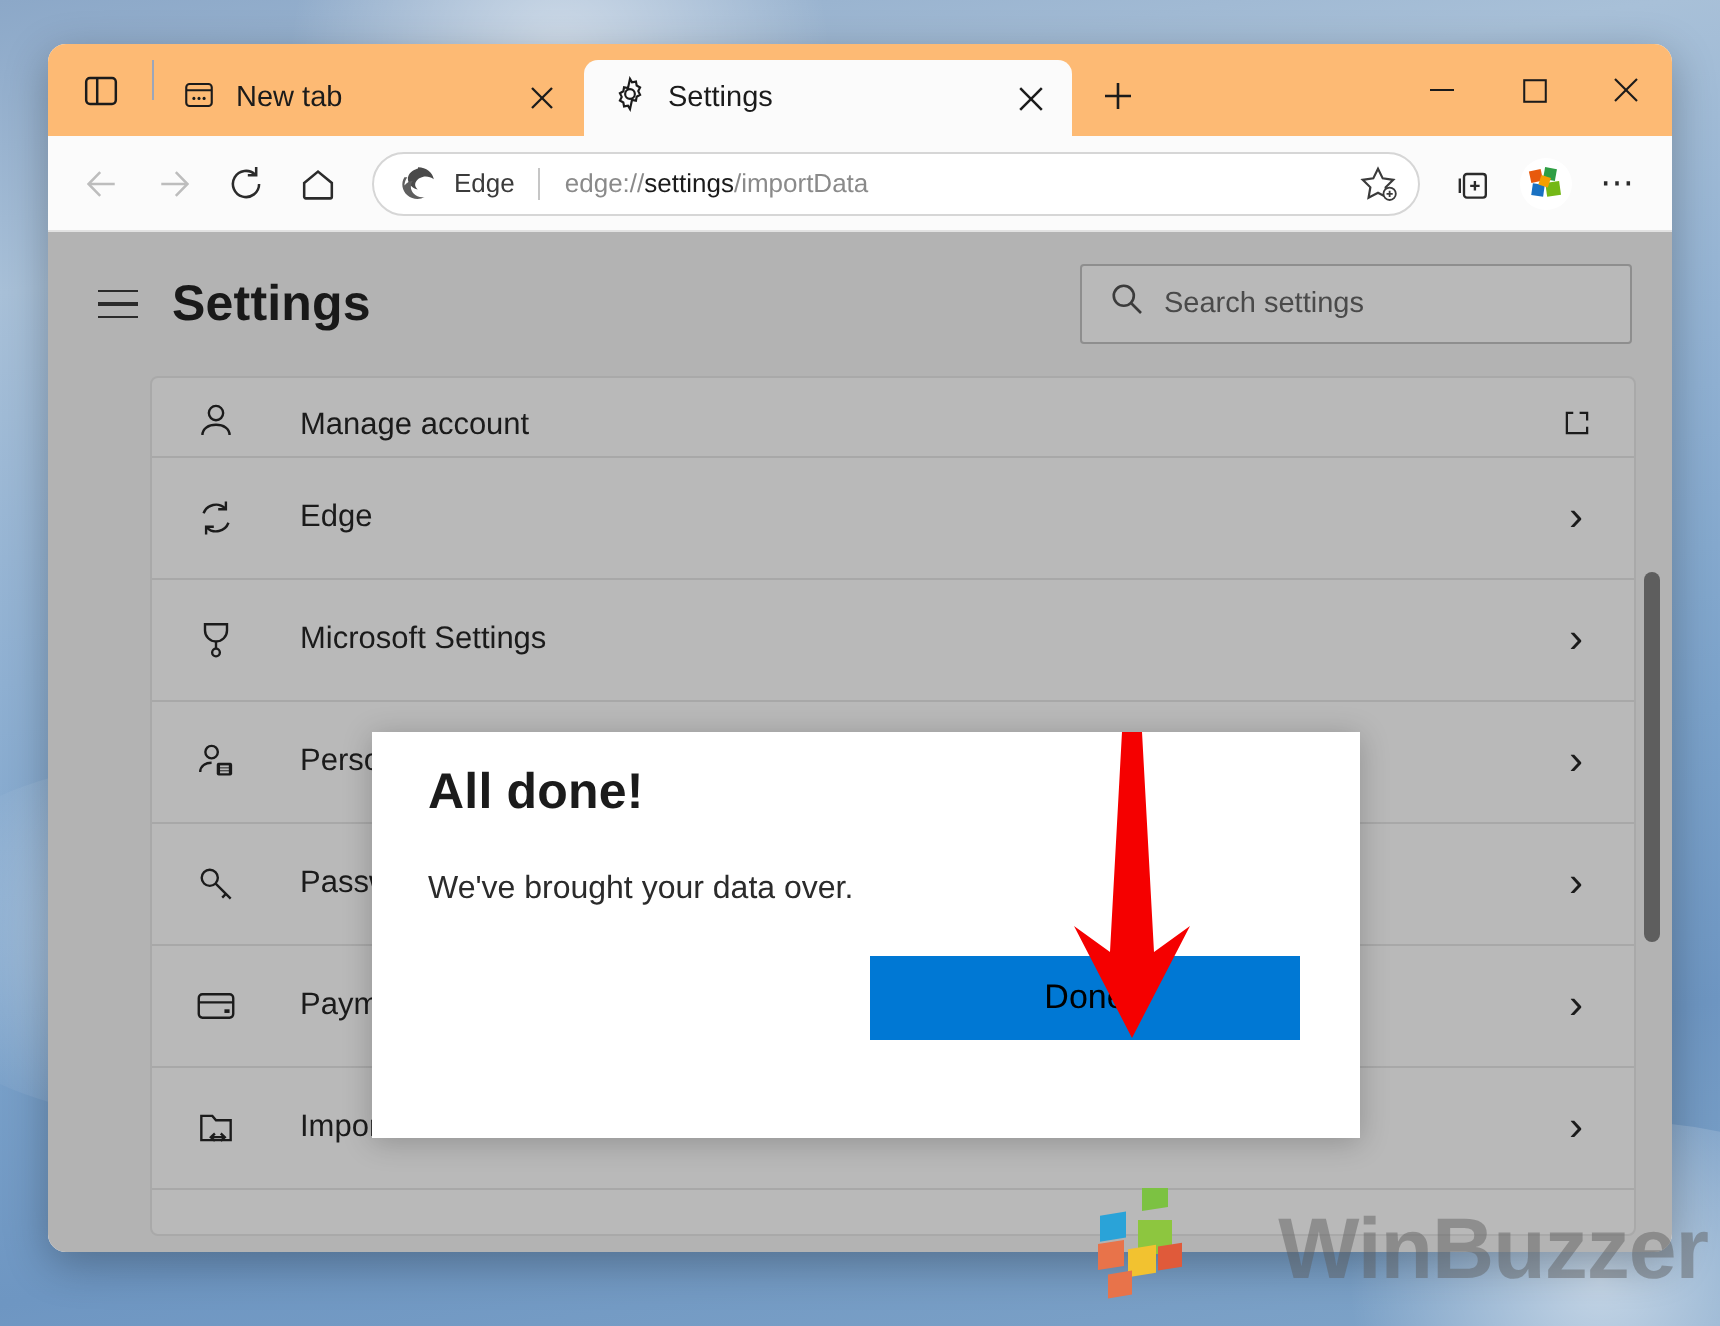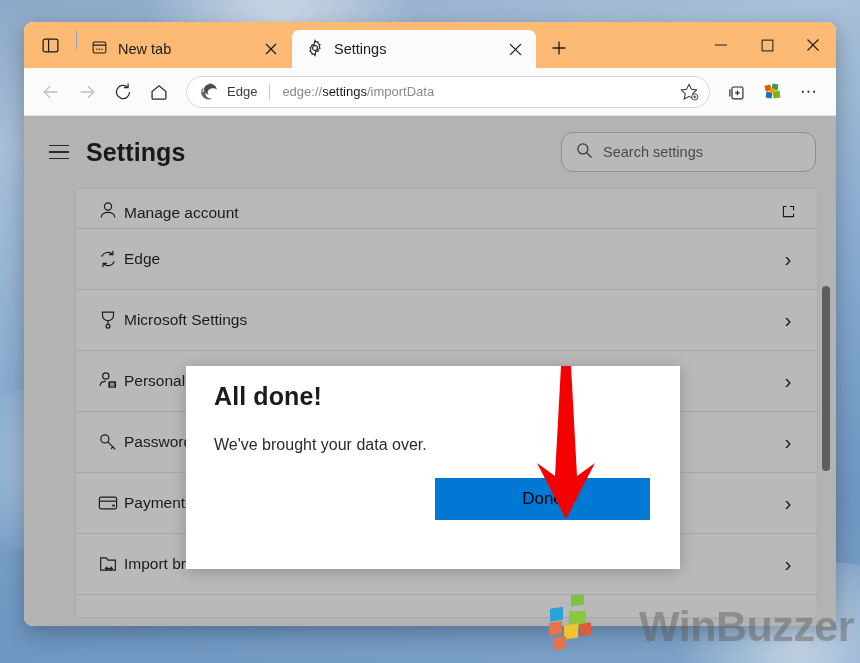--- a/index.html
+++ b/index.html
@@ -125,23 +125,23 @@
   .page-header {
     height: 72px;
     display: flex; align-items: center;
     padding: 0 20px 0 18px;
   }
   .hamburger { width: 34px; height: 34px; display:flex; flex-direction:column; justify-content:center; gap:5px; align-items:center; }
   .hamburger span { display:block; width: 20px; height: 1.6px; background: #2b2b2b; }
   .page-title { font-size: 25px; font-weight: 600; color: #191919; margin-left: 10px; letter-spacing: .1px; }
   .search-box {
     margin-left: auto;
-    width: 255px; height: 40px;
+    width: 276px; height: 40px;
     border: 1px solid #8e8e8e;
-    border-radius: 12px;
+    border-radius: 2px;
     background: #b9b9b9;
     display: flex; align-items: center;
     gap: 10px; padding: 0 14px;
   }
   .search-box input {
     border: 0; outline: 0; background: transparent;
     font-size: 14.5px; color: #3b3b3b; width: 100%;
     font-family: "Liberation Sans", sans-serif;
   }
   .search-box input::placeholder { color: #4a4a4a; }
@@ -151,21 +151,21 @@
     background: #b9b9b9;
     border: 1px solid #a9a9a9;
     border-radius: 4px;
     overflow: hidden;
   }
   .srow {
     height: 61px;
     display: flex; align-items: center;
     padding: 0 18px 0 20px;
     border-bottom: 1px solid #a8a8a8;
-    gap: 4px;
+    gap: 30px;
     color: #1b1b1b;
   }
   .srow:last-child { border-bottom: none; }
   .srow .sicon { width: 24px; height: 24px; flex: 0 0 auto; display: flex; align-items: center; justify-content: center; }
   .srow .slabel { font-size: 15.5px; flex: 1; }
   .srow .schevron { width: 22px; height: 22px; display: flex; align-items: center; justify-content: center; color: #1b1b1b; }
 
   
   .page-scrollbar {
     position: absolute; right: 3px; top: 0;

